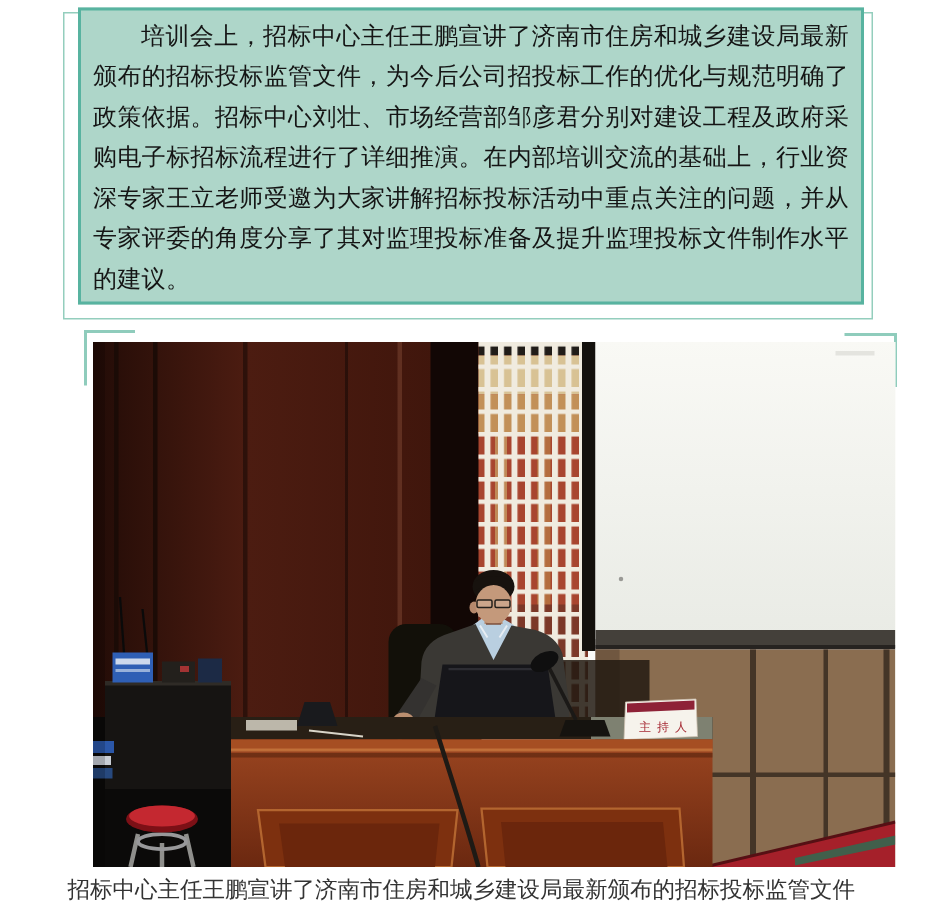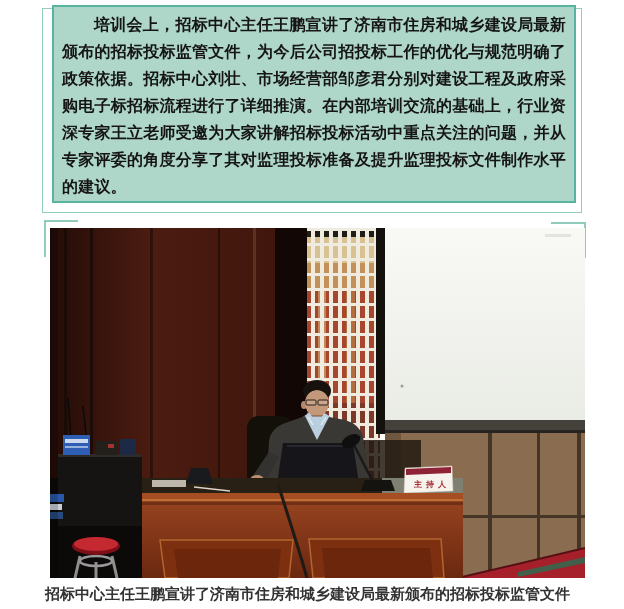--- a/index.html
+++ b/index.html
@@ -1,31 +1,31 @@
 <!DOCTYPE html>
 <html><head>
 <meta charset="utf-8">
 <style>
   html,body{margin:0;padding:0;background:#ffffff;}
   body{width:624px;height:609px;position:relative;overflow:hidden;
        font-family:"Liberation Sans","DejaVu Sans",sans-serif;}
-  .page{position:absolute;inset:0;background:#ffffff;font-weight:bold;}
+  .page{position:absolute;inset:0;background:#ffffff;}
 
   
   .text-section{position:absolute;left:42px;top:5px;width:540px;height:208px;}
   .outer-frame{position:absolute;left:0;top:3px;width:538px;height:203px;
                border:1px solid #94cebd;}
   .text-box{position:absolute;left:10px;top:0;width:524px;height:198px;
             box-sizing:border-box;background:#aed6c9;border:2px solid #58b3a0;
             padding:4px 8px 0 8px;overflow:hidden;}
   .text-box p{margin:0;font-size:16px;line-height:27px;color:#151515;
               text-indent:2em;text-align:justify;letter-spacing:0.2px;}
 
   
-  .photo-section{position:absolute;left:44px;top:219px;width:542px;height:359px;}
+  .photo-section{position:absolute;left:56px;top:219px;width:542px;height:359px;}
   .bracket-tl{position:absolute;left:0;top:1px;width:32px;height:35px;
               border-top:2px solid #8fccbc;border-left:2px solid #8fccbc;}
   .bracket-tr{position:absolute;right:0;top:3px;width:33px;height:34px;
               border-top:2px solid #8fccbc;border-right:2px solid #8fccbc;}
   .photo{position:absolute;left:6px;top:9px;width:535px;height:350px;
          overflow:hidden;background:#fbfbf8;}
   .photo svg{display:block;width:535px;height:350px;}
 
   
   .caption{position:absolute;left:45px;top:585px;width:565px;

